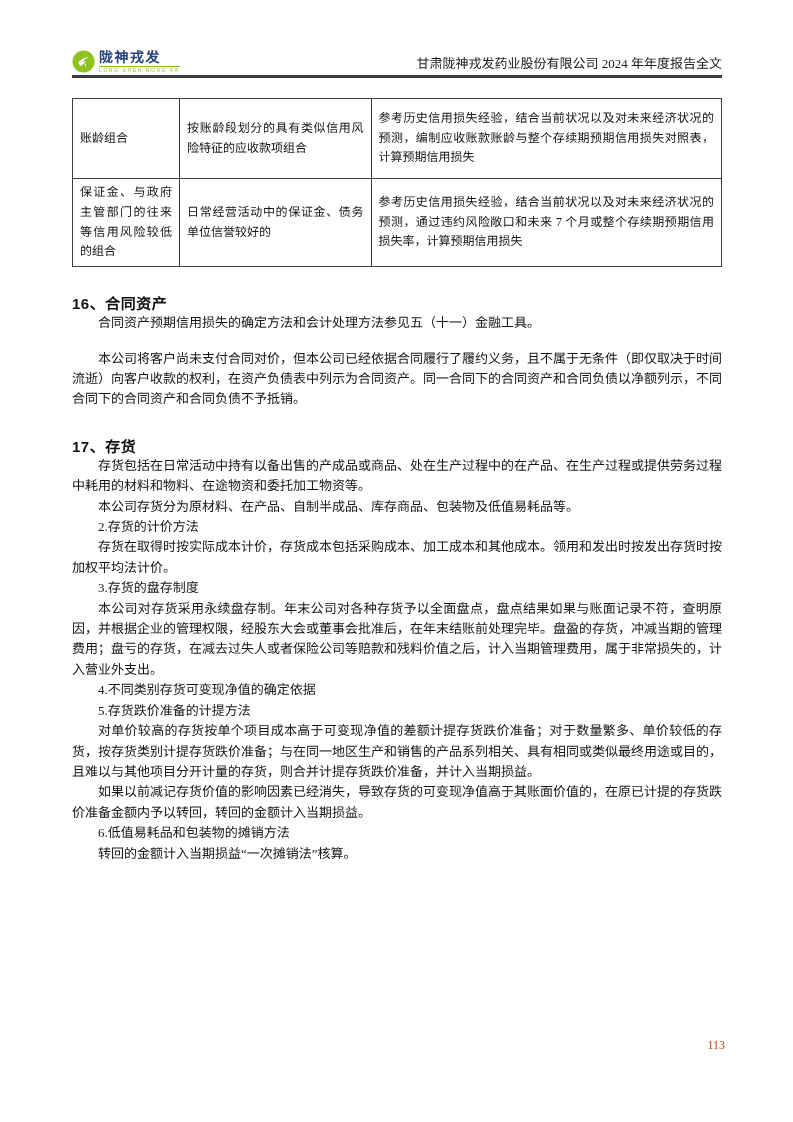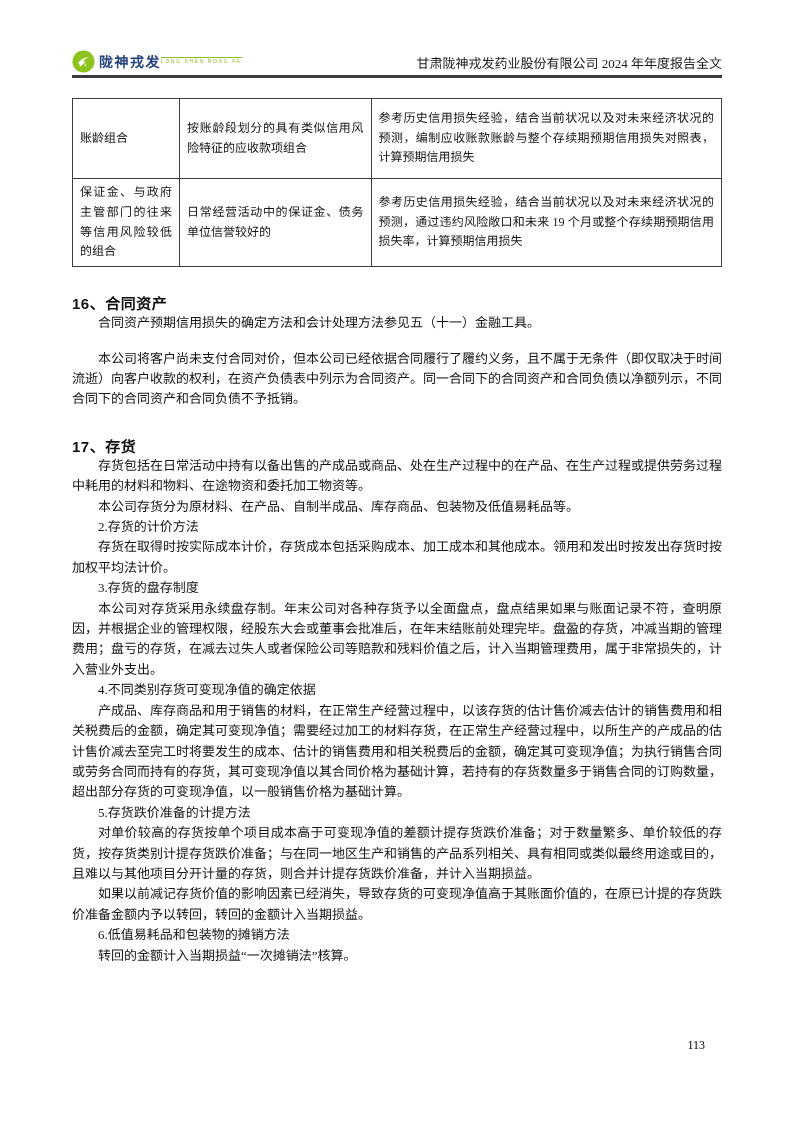--- a/index.html
+++ b/index.html
@@ -19,21 +19,21 @@
   .header {
     display: flex;
     justify-content: space-between;
     align-items: flex-end;
     border-bottom: 3px solid #3c3c3c;
     padding-bottom: 2px;
     height: 27px;
   }
   .logo { display: flex; align-items: center; gap: 4px; }
   .logo-icon { width: 23px; height: 23px; flex: 0 0 auto; }
-  .logo-texts { display: flex; flex-direction: row; line-height: 1; }
+  .logo-texts { display: flex; flex-direction: column; line-height: 1; }
   .logo-cn {
     font-family: "Liberation Sans", "DejaVu Sans", sans-serif;
     font-weight: bold;
     font-size: 14px;
     letter-spacing: 1.5px;
     color: #24427c;
   }
   .logo-en {
     font-family: "Liberation Sans", "DejaVu Sans", sans-serif;
     font-size: 5px;
@@ -86,23 +86,23 @@
     margin: 0;
     text-indent: 2em;
     text-align: justify;
     word-break: break-all;
   }
   p.gap-top { margin-top: 15px; }
   
   .page-number {
     position: absolute;
     top: 1038px;
-    right: 88px;
+    right: 68px;
     font-size: 12px;
-    color: #000000;
+    color: #c2410c;
   }
 </style>
 </head>
 <body>
 
 <div class="page">
 
   <div class="header">
     <div class="logo">
       <svg class="logo-icon" viewBox="0 0 24 24" aria-hidden="true">
@@ -126,38 +126,37 @@
       </colgroup>
     <tbody>
       <tr class="row1">
         <td>账龄组合</td>
         <td>按账龄段划分的具有类似信用风险特征的应收款项组合</td>
         <td>参考历史信用损失经验，结合当前状况以及对未来经济状况的预测，编制应收账款账龄与整个存续期预期信用损失对照表，计算预期信用损失</td>
       </tr>
       <tr class="row2">
         <td>保证金、与政府主管部门的往来等信用风险较低的组合</td>
         <td>日常经营活动中的保证金、债务单位信誉较好的</td>
-        <td>参考历史信用损失经验，结合当前状况以及对未来经济状况的预测，通过违约风险敞口和未来 19 个月或整个存续期预期信用损失率，计算预期信用损失</td>
+        <td>参考历史信用损失经验，结合当前状况以及对未来经济状况的预测，通过违约风险敞口和未来 7 个月或整个存续期预期信用损失率，计算预期信用损失</td>
       </tr>
     </tbody>
   </table>
 
   <h2 class="section-heading">16、合同资产</h2>
   <p class="body-para">合同资产预期信用损失的确定方法和会计处理方法参见五（十一）金融工具。</p>
   <p class="body-para gap-top">本公司将客户尚未支付合同对价，但本公司已经依据合同履行了履约义务，且不属于无条件（即仅取决于时间流逝）向客户收款的权利，在资产负债表中列示为合同资产。同一合同下的合同资产和合同负债以净额列示，不同合同下的合同资产和合同负债不予抵销。</p>
 
   <h2 class="section-heading">17、存货</h2>
   <p class="body-para">存货包括在日常活动中持有以备出售的产成品或商品、处在生产过程中的在产品、在生产过程或提供劳务过程中耗用的材料和物料、在途物资和委托加工物资等。</p>
   <p class="body-para">本公司存货分为原材料、在产品、自制半成品、库存商品、包装物及低值易耗品等。</p>
   <p class="body-para">2.存货的计价方法</p>
   <p class="body-para">存货在取得时按实际成本计价，存货成本包括采购成本、加工成本和其他成本。领用和发出时按发出存货时按加权平均法计价。</p>
   <p class="body-para">3.存货的盘存制度</p>
   <p class="body-para">本公司对存货采用永续盘存制。年末公司对各种存货予以全面盘点，盘点结果如果与账面记录不符，查明原因，并根据企业的管理权限，经股东大会或董事会批准后，在年末结账前处理完毕。盘盈的存货，冲减当期的管理费用；盘亏的存货，在减去过失人或者保险公司等赔款和残料价值之后，计入当期管理费用，属于非常损失的，计入营业外支出。</p>
   <p class="body-para">4.不同类别存货可变现净值的确定依据</p>
-  <p class="body-para">产成品、库存商品和用于销售的材料，在正常生产经营过程中，以该存货的估计售价减去估计的销售费用和相关税费后的金额，确定其可变现净值；需要经过加工的材料存货，在正常生产经营过程中，以所生产的产成品的估计售价减去至完工时将要发生的成本、估计的销售费用和相关税费后的金额，确定其可变现净值；为执行销售合同或劳务合同而持有的存货，其可变现净值以其合同价格为基础计算，若持有的存货数量多于销售合同的订购数量，超出部分存货的可变现净值，以一般销售价格为基础计算。</p>
   <p class="body-para">5.存货跌价准备的计提方法</p>
   <p class="body-para">对单价较高的存货按单个项目成本高于可变现净值的差额计提存货跌价准备；对于数量繁多、单价较低的存货，按存货类别计提存货跌价准备；与在同一地区生产和销售的产品系列相关、具有相同或类似最终用途或目的，且难以与其他项目分开计量的存货，则合并计提存货跌价准备，并计入当期损益。</p>
   <p class="body-para">如果以前减记存货价值的影响因素已经消失，导致存货的可变现净值高于其账面价值的，在原已计提的存货跌价准备金额内予以转回，转回的金额计入当期损益。</p>
   <p class="body-para">6.低值易耗品和包装物的摊销方法</p>
   <p class="body-para">转回的金额计入当期损益“一次摊销法”核算。</p>
 
   <div class="page-number">113</div>
 
 </div>
 

